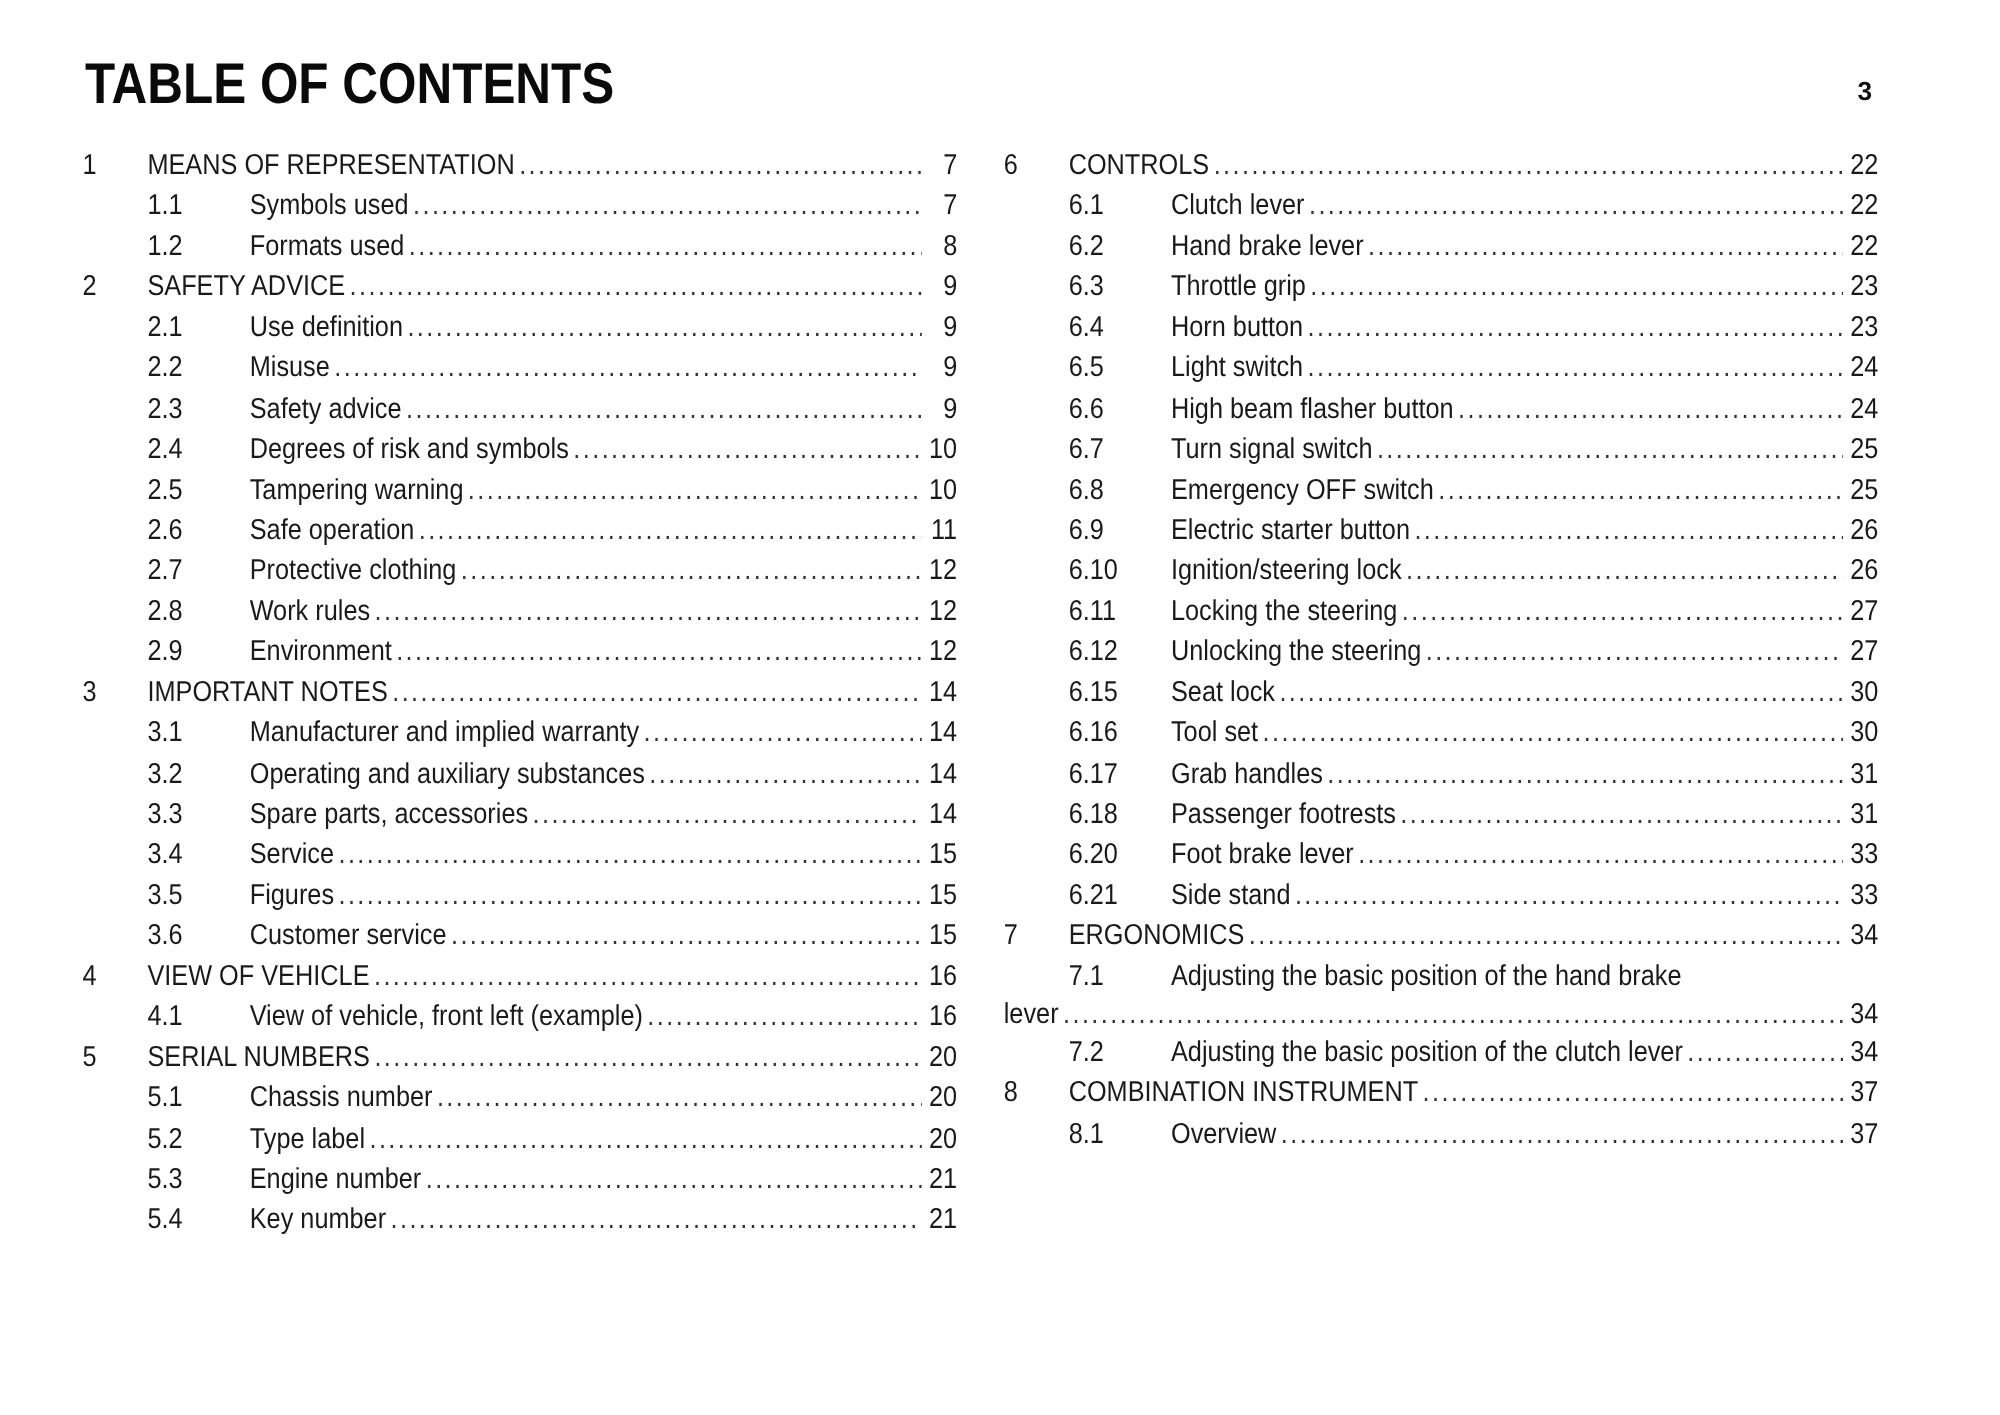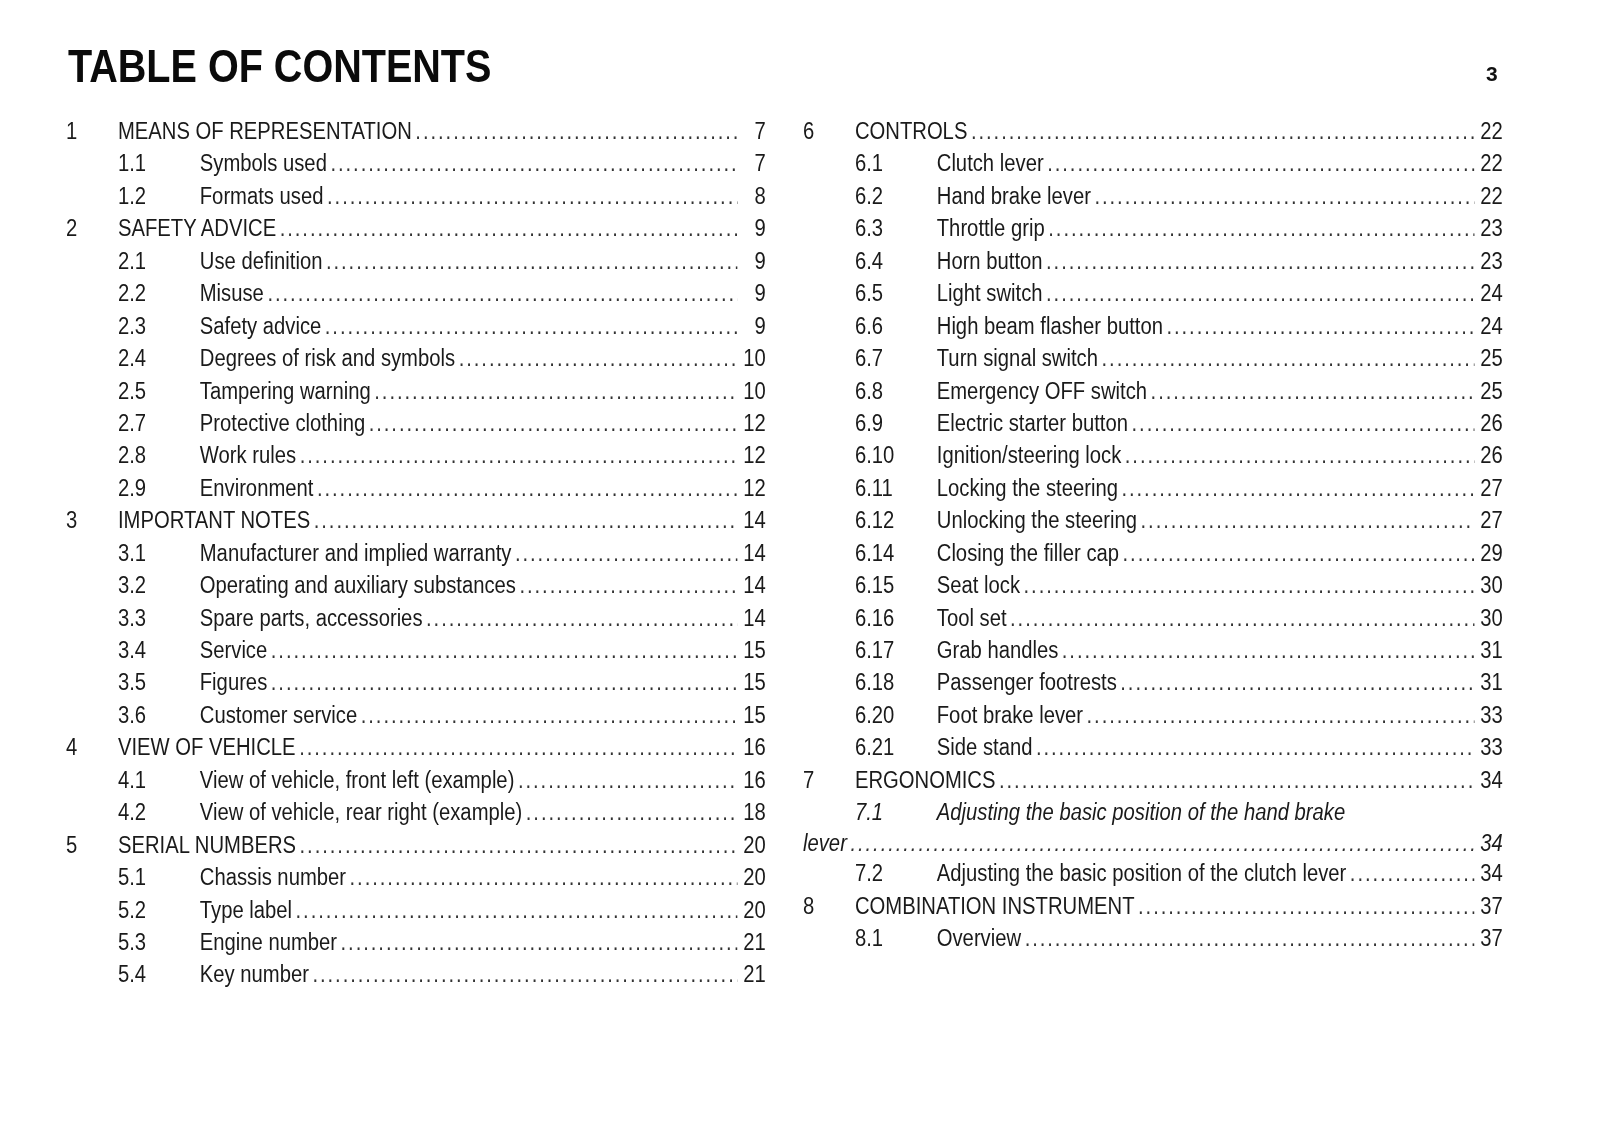--- a/index.html
+++ b/index.html
@@ -36,21 +36,21 @@
   .sub .num { width: 93px; margin-left: 59px; }
   .text { flex: 0 0 auto; }
   .dots {
     flex: 1 1 auto; overflow: hidden; margin: 0 4px; color: #333;
     letter-spacing: 2.2px;
   }
   .dots::before {
     content: "....................................................................................................................................................................................................";
   }
   .pg { flex: 0 0 auto; min-width: 28px; text-align: right; }
-  .row.wrap { height: auto; font-style: italic; }
+  .row.wrap { height: auto; }
   .wrap .l { height: 28.6px; line-height: 28.6px; }
   .wrap .l.first { line-height: 32.45px; height: 32.45px; }
 </style>
 </head>
 <body>
 
 <div class="title">TABLE OF CONTENTS</div>
 <div class="page-num">3</div>
 
 <div class="col left" id="col-left">
@@ -121,20 +121,28 @@
     <div class="row sub">
       <div class="inner">
         <span class="num">2.5</span>
         <span class="text">Tampering warning</span>
         <span class="dots"></span>
         <span class="pg">10</span>
       </div>
     </div>
     <div class="row sub">
       <div class="inner">
+        <span class="num">2.6</span>
+        <span class="text">Safe operation</span>
+        <span class="dots"></span>
+        <span class="pg">11</span>
+      </div>
+    </div>
+    <div class="row sub">
+      <div class="inner">
         <span class="num">2.7</span>
         <span class="text">Protective clothing</span>
         <span class="dots"></span>
         <span class="pg">12</span>
       </div>
     </div>
     <div class="row sub">
       <div class="inner">
         <span class="num">2.8</span>
         <span class="text">Work rules</span>
@@ -215,28 +223,20 @@
       </div>
     </div>
     <div class="row sub">
       <div class="inner">
         <span class="num">4.1</span>
         <span class="text">View of vehicle, front left (example)</span>
         <span class="dots"></span>
         <span class="pg">16</span>
       </div>
     </div>
-    <div class="row sub">
-      <div class="inner">
-        <span class="num">4.2</span>
-        <span class="text">View of vehicle, rear right (example)</span>
-        <span class="dots"></span>
-        <span class="pg">18</span>
-      </div>
-    </div>
     <div class="row ch">
       <div class="inner">
         <span class="num">5</span>
         <span class="text">SERIAL NUMBERS</span>
         <span class="dots"></span>
         <span class="pg">20</span>
       </div>
     </div>
     <div class="row sub">
       <div class="inner">
@@ -367,28 +367,20 @@
         <span class="dots"></span>
         <span class="pg">27</span>
       </div>
     </div>
     <div class="row sub">
       <div class="inner">
         <span class="num">6.12</span>
         <span class="text">Unlocking the steering</span>
         <span class="dots"></span>
         <span class="pg">27</span>
-      </div>
-    </div>
-    <div class="row sub">
-      <div class="inner">
-        <span class="num">6.14</span>
-        <span class="text">Closing the filler cap</span>
-        <span class="dots"></span>
-        <span class="pg">29</span>
       </div>
     </div>
     <div class="row sub">
       <div class="inner">
         <span class="num">6.15</span>
         <span class="text">Seat lock</span>
         <span class="dots"></span>
         <span class="pg">30</span>
       </div>
     </div>

